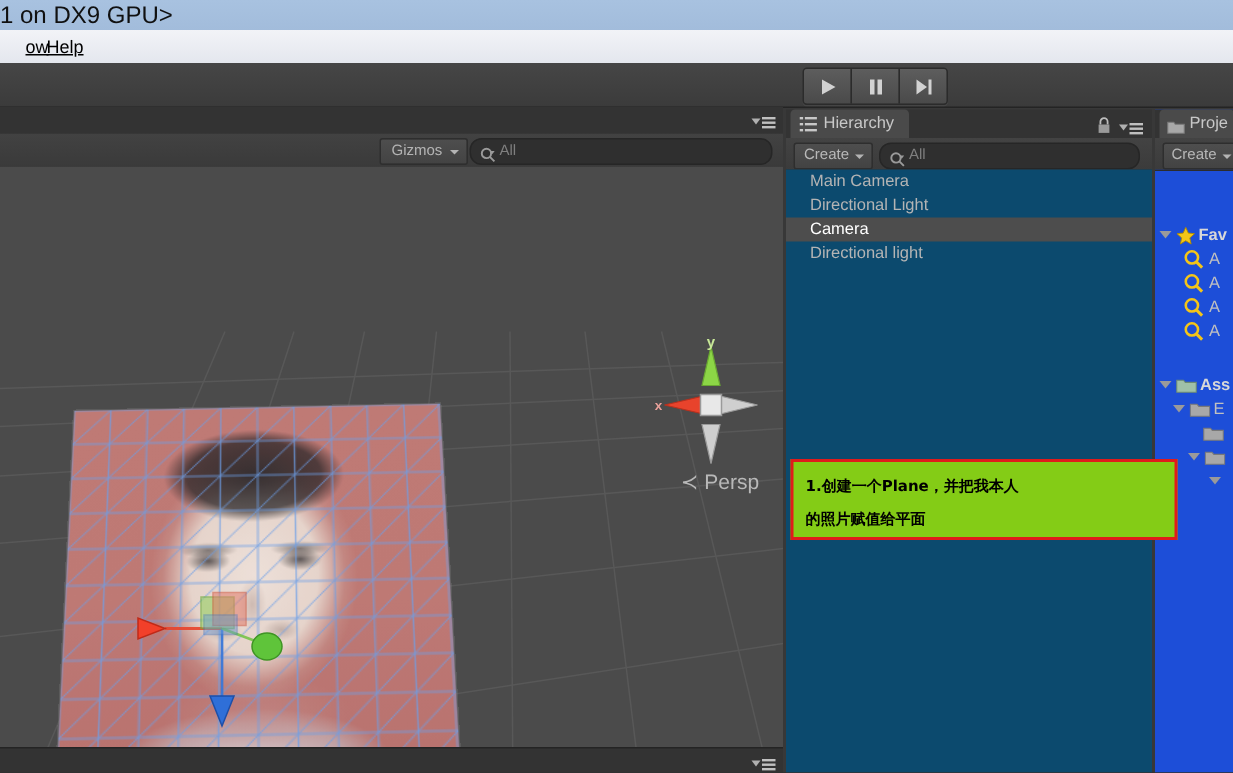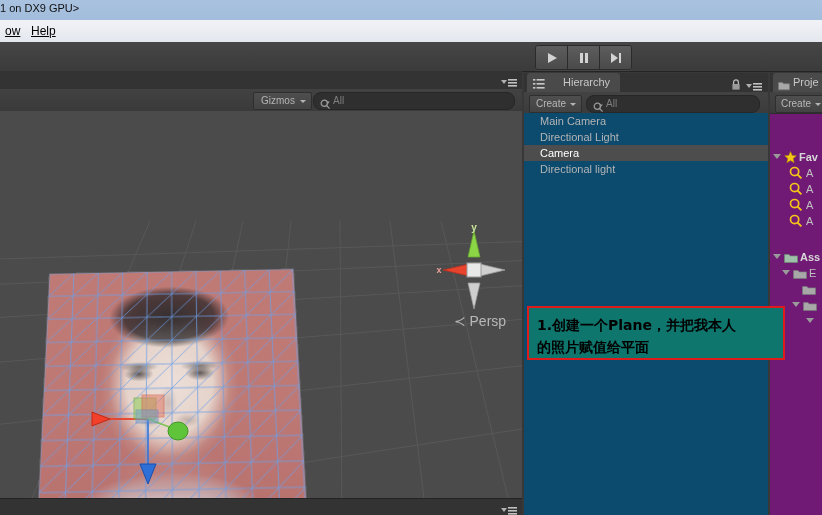--- a/index.html
+++ b/index.html
@@ -12,21 +12,21 @@
   #root{position:relative;width:822px;height:515px;overflow:hidden;}
 
   
   .titlebar{
     position:absolute;left:0;top:0;width:822px;height:20px;
     background:linear-gradient(to bottom,#a8c2e0,#a2bcdb);
     border-bottom:1px solid #8fa9c6;
   }
   .titlebar .ttext{
     position:absolute;left:0px;top:2px;
-    font-size:11px;color:#101010;white-space:nowrap;
+    font-size:16px;color:#101010;white-space:nowrap;
     font-family:"Liberation Sans",sans-serif;
   }
 
   
   .menubar{
     position:absolute;left:0;top:20px;width:822px;height:22px;
     background:linear-gradient(to bottom,#f2f3f7,#e4e7ee);
     border-bottom:1px solid #b7bcc6;
   }
   .menu-item{
@@ -149,21 +149,21 @@
   }
 
   
   .hier-panel{left:524px;top:73px;width:244px;height:442px;background:#393939;}
   .hier-tabbar{
     position:absolute;left:0;top:0;width:244px;height:19px;
     background:#333333;
   }
   .hier-tab{
     position:absolute;left:3px;top:0px;height:19px;
-    padding:0 10px 0 36px;
+    padding:0 10px 0 22px;
     background:#4a4a4a;
     border-top-left-radius:3px;border-top-right-radius:3px;
     font-size:11px;color:#c8c8c8;line-height:19px;
   }
   .hier-tab .ticon{position:absolute;left:6px;top:4px;}
   .hier-tabbar .lock{position:absolute;right:27px;top:4px;}
   .hier-tabbar .hamb{position:absolute;right:5px;top:5px;}
   .hier-toolbar{
     position:absolute;left:0;top:19px;width:244px;height:21px;
     background:linear-gradient(to bottom,#434343,#3b3b3b);
@@ -192,21 +192,21 @@
     background:#0c4a6e;
   }
   .hier-row{
     position:relative;height:16px;line-height:16px;
     font-size:11px;color:#b4b4b4;padding-left:16px;
     white-space:nowrap;
   }
   .hier-row.sel{background:#4d4d4d;color:#ffffff;}
 
   
-  .proj-panel{left:770px;top:73px;width:52px;height:442px;background:#701a75;}
+  .proj-panel{left:770px;top:73px;width:52px;height:442px;background:#1d4ed8;}
   .proj-tabbar{
     position:absolute;left:0;top:0;width:52px;height:19px;background:#333333;
   }
   .proj-tab{
     position:absolute;left:3px;top:0;height:19px;
     padding:0 4px 0 20px;
     background:#4a4a4a;
     border-top-left-radius:3px;border-top-right-radius:3px;
     font-size:11px;color:#c8c8c8;line-height:19px;white-space:nowrap;
   }
@@ -239,39 +239,39 @@
   .proj-row .lbl{position:absolute;top:0;}
   .tri{
     position:absolute;top:5px;
     width:0;height:0;border-left:4px solid transparent;border-right:4px solid transparent;
     border-top:5px solid #9a9a9a;
   }
 
   
   .callout{
     position:absolute;left:527px;top:306px;width:258px;height:54px;
-    background:#0f766e;border:2px solid #e01b1b;
+    background:#84cc16;border:2px solid #e01b1b;
     box-sizing:border-box;
     padding:6px 8px;
     font-family:"DejaVu Sans","Liberation Sans",sans-serif;
-    font-size:14px;font-weight:bold;color:#000;
+    font-size:10px;font-weight:bold;color:#000;
     line-height:22px;
   }
 </style>
 </head>
 <body>
 
 <div id="root">
 
   <div class="titlebar">
     <span class="ttext">1 on DX9 GPU&gt;</span>
   </div>
 
   <div class="menubar">
-    <span class="menu-item" style="left:0px;text-decoration:underline;">ow</span>
+    <span class="menu-item" style="left:12px;text-decoration:underline;">ow</span>
     <span class="menu-item" style="left:26px;"><span class="uline">Help</span></span>
   </div>
 
   <div class="unity-toolbar">
     <div class="playgroup">
       <div class="pbtn">
         <span>
           <svg width="12" height="12" viewBox="0 0 12 12">
               <polygon points="2,1 11,6 2,11" fill="#d2d2d2"></polygon>
             </svg>

